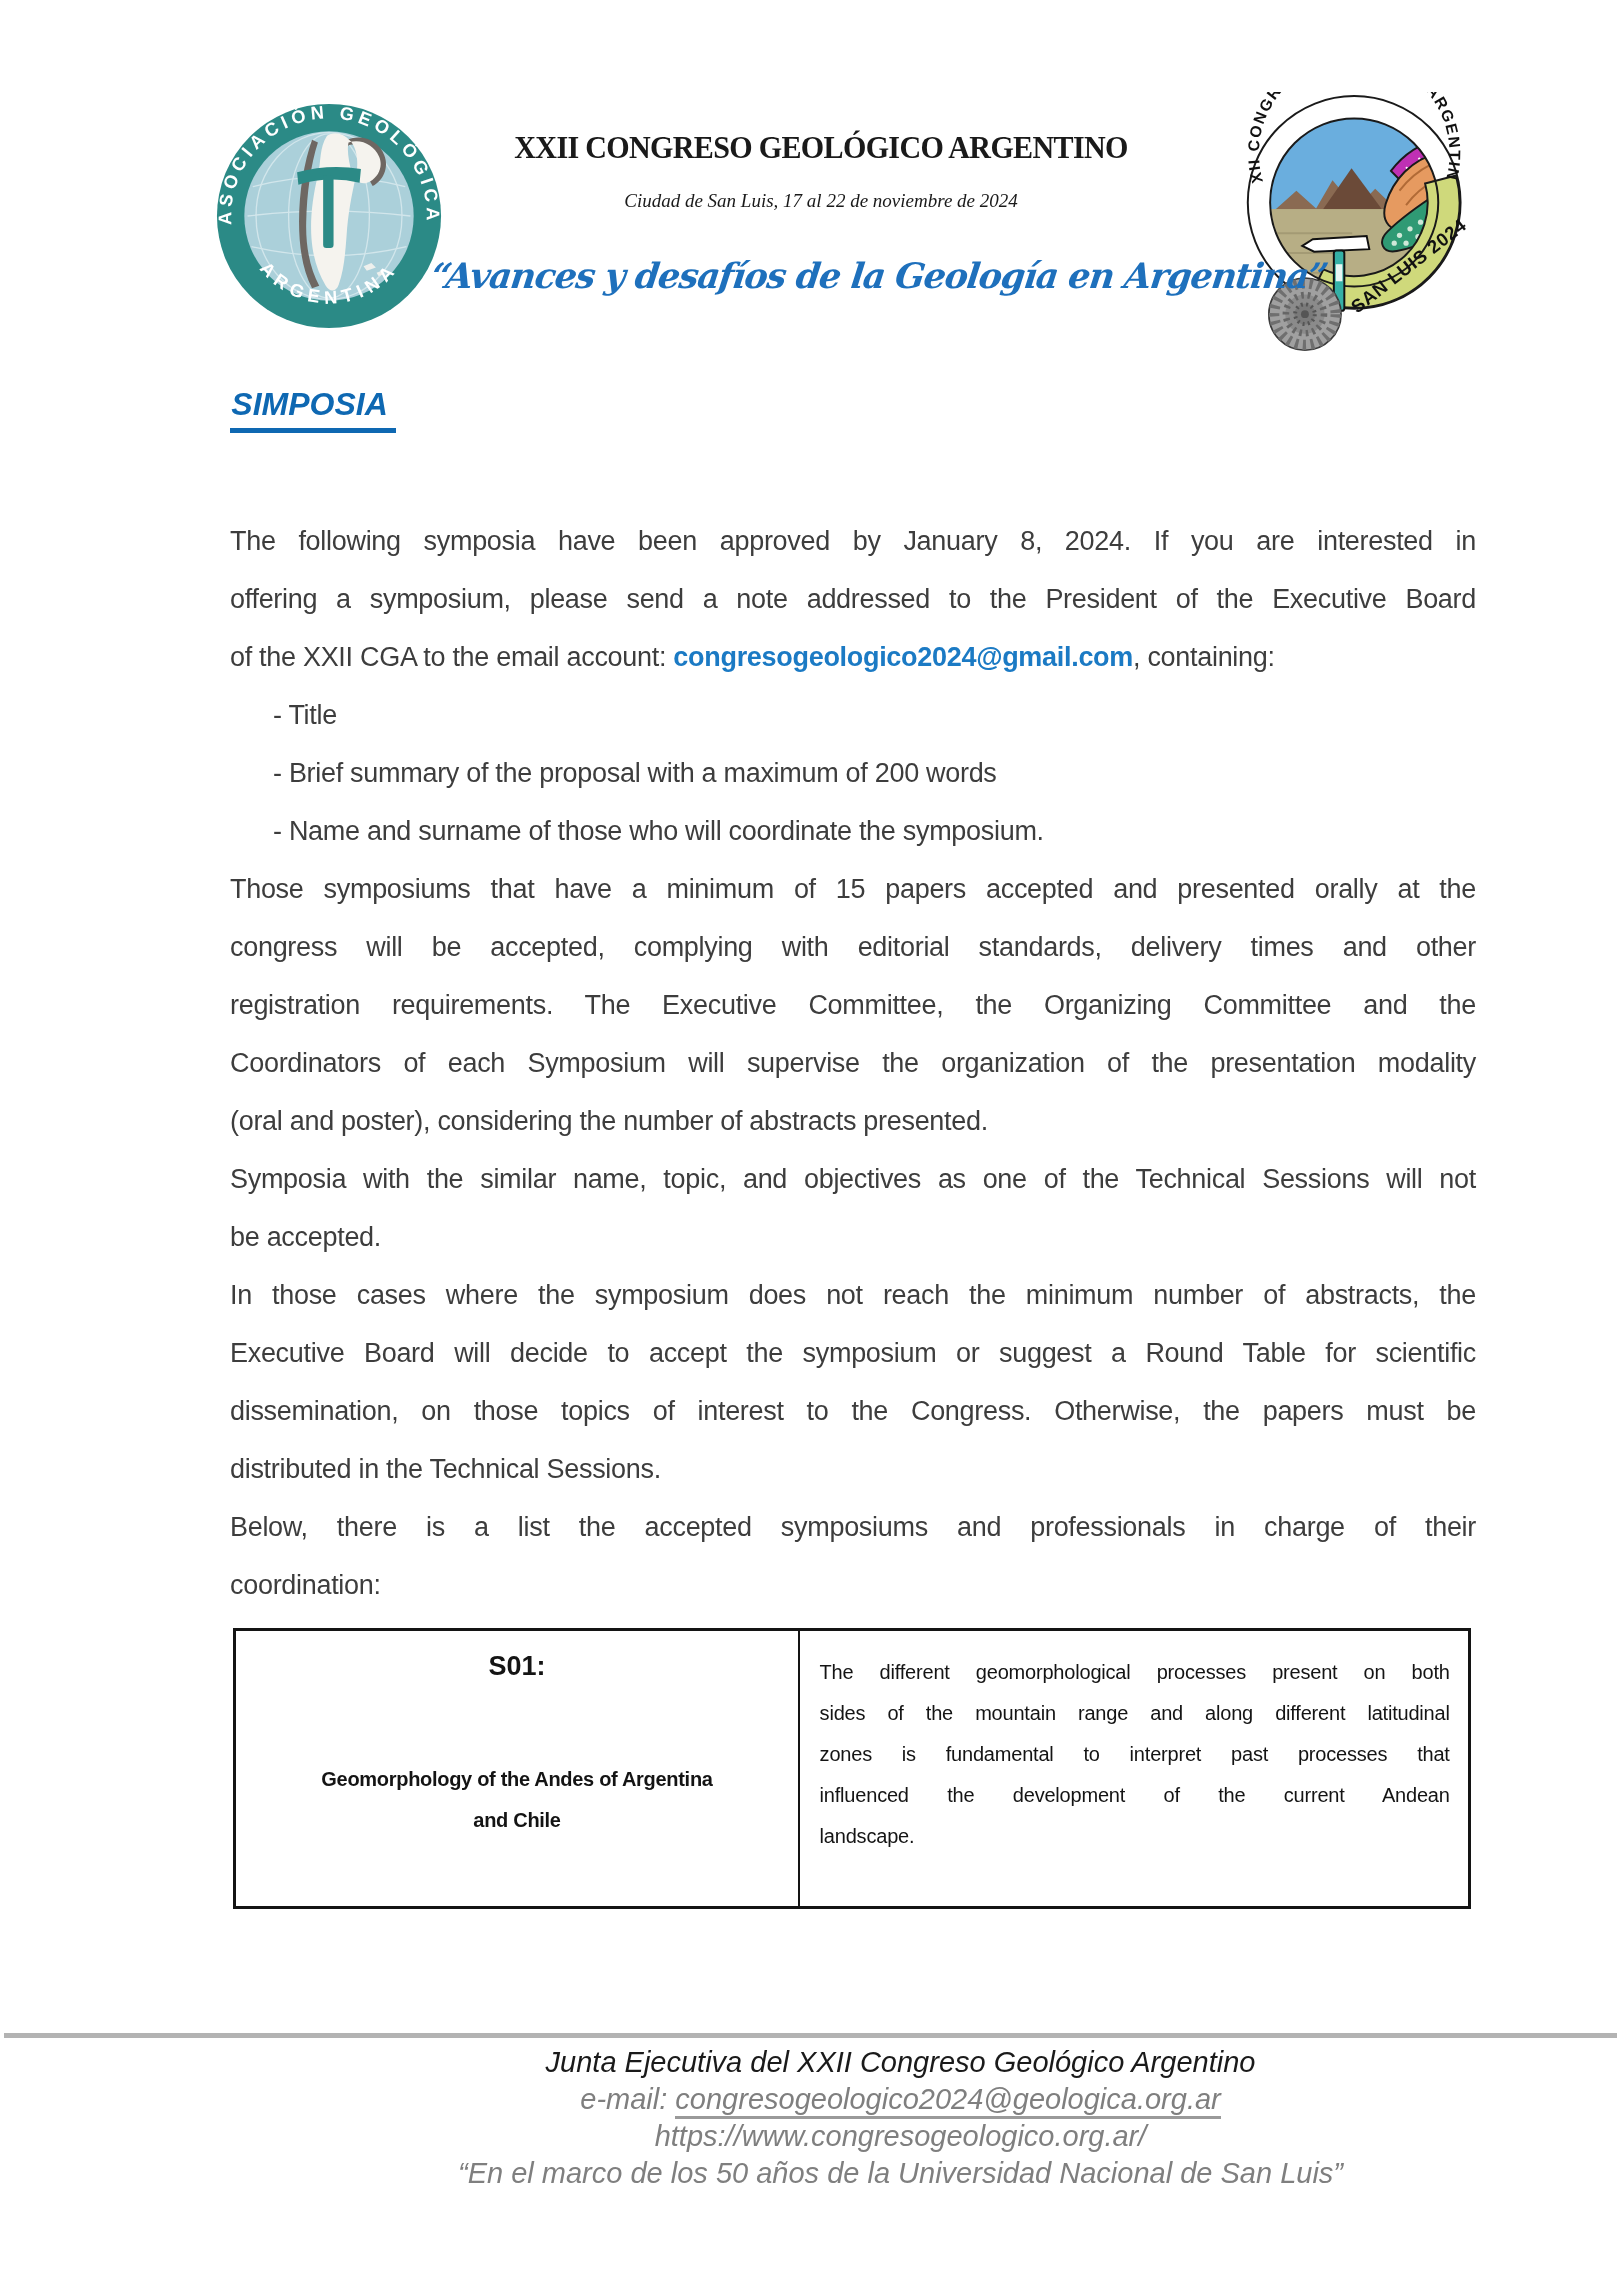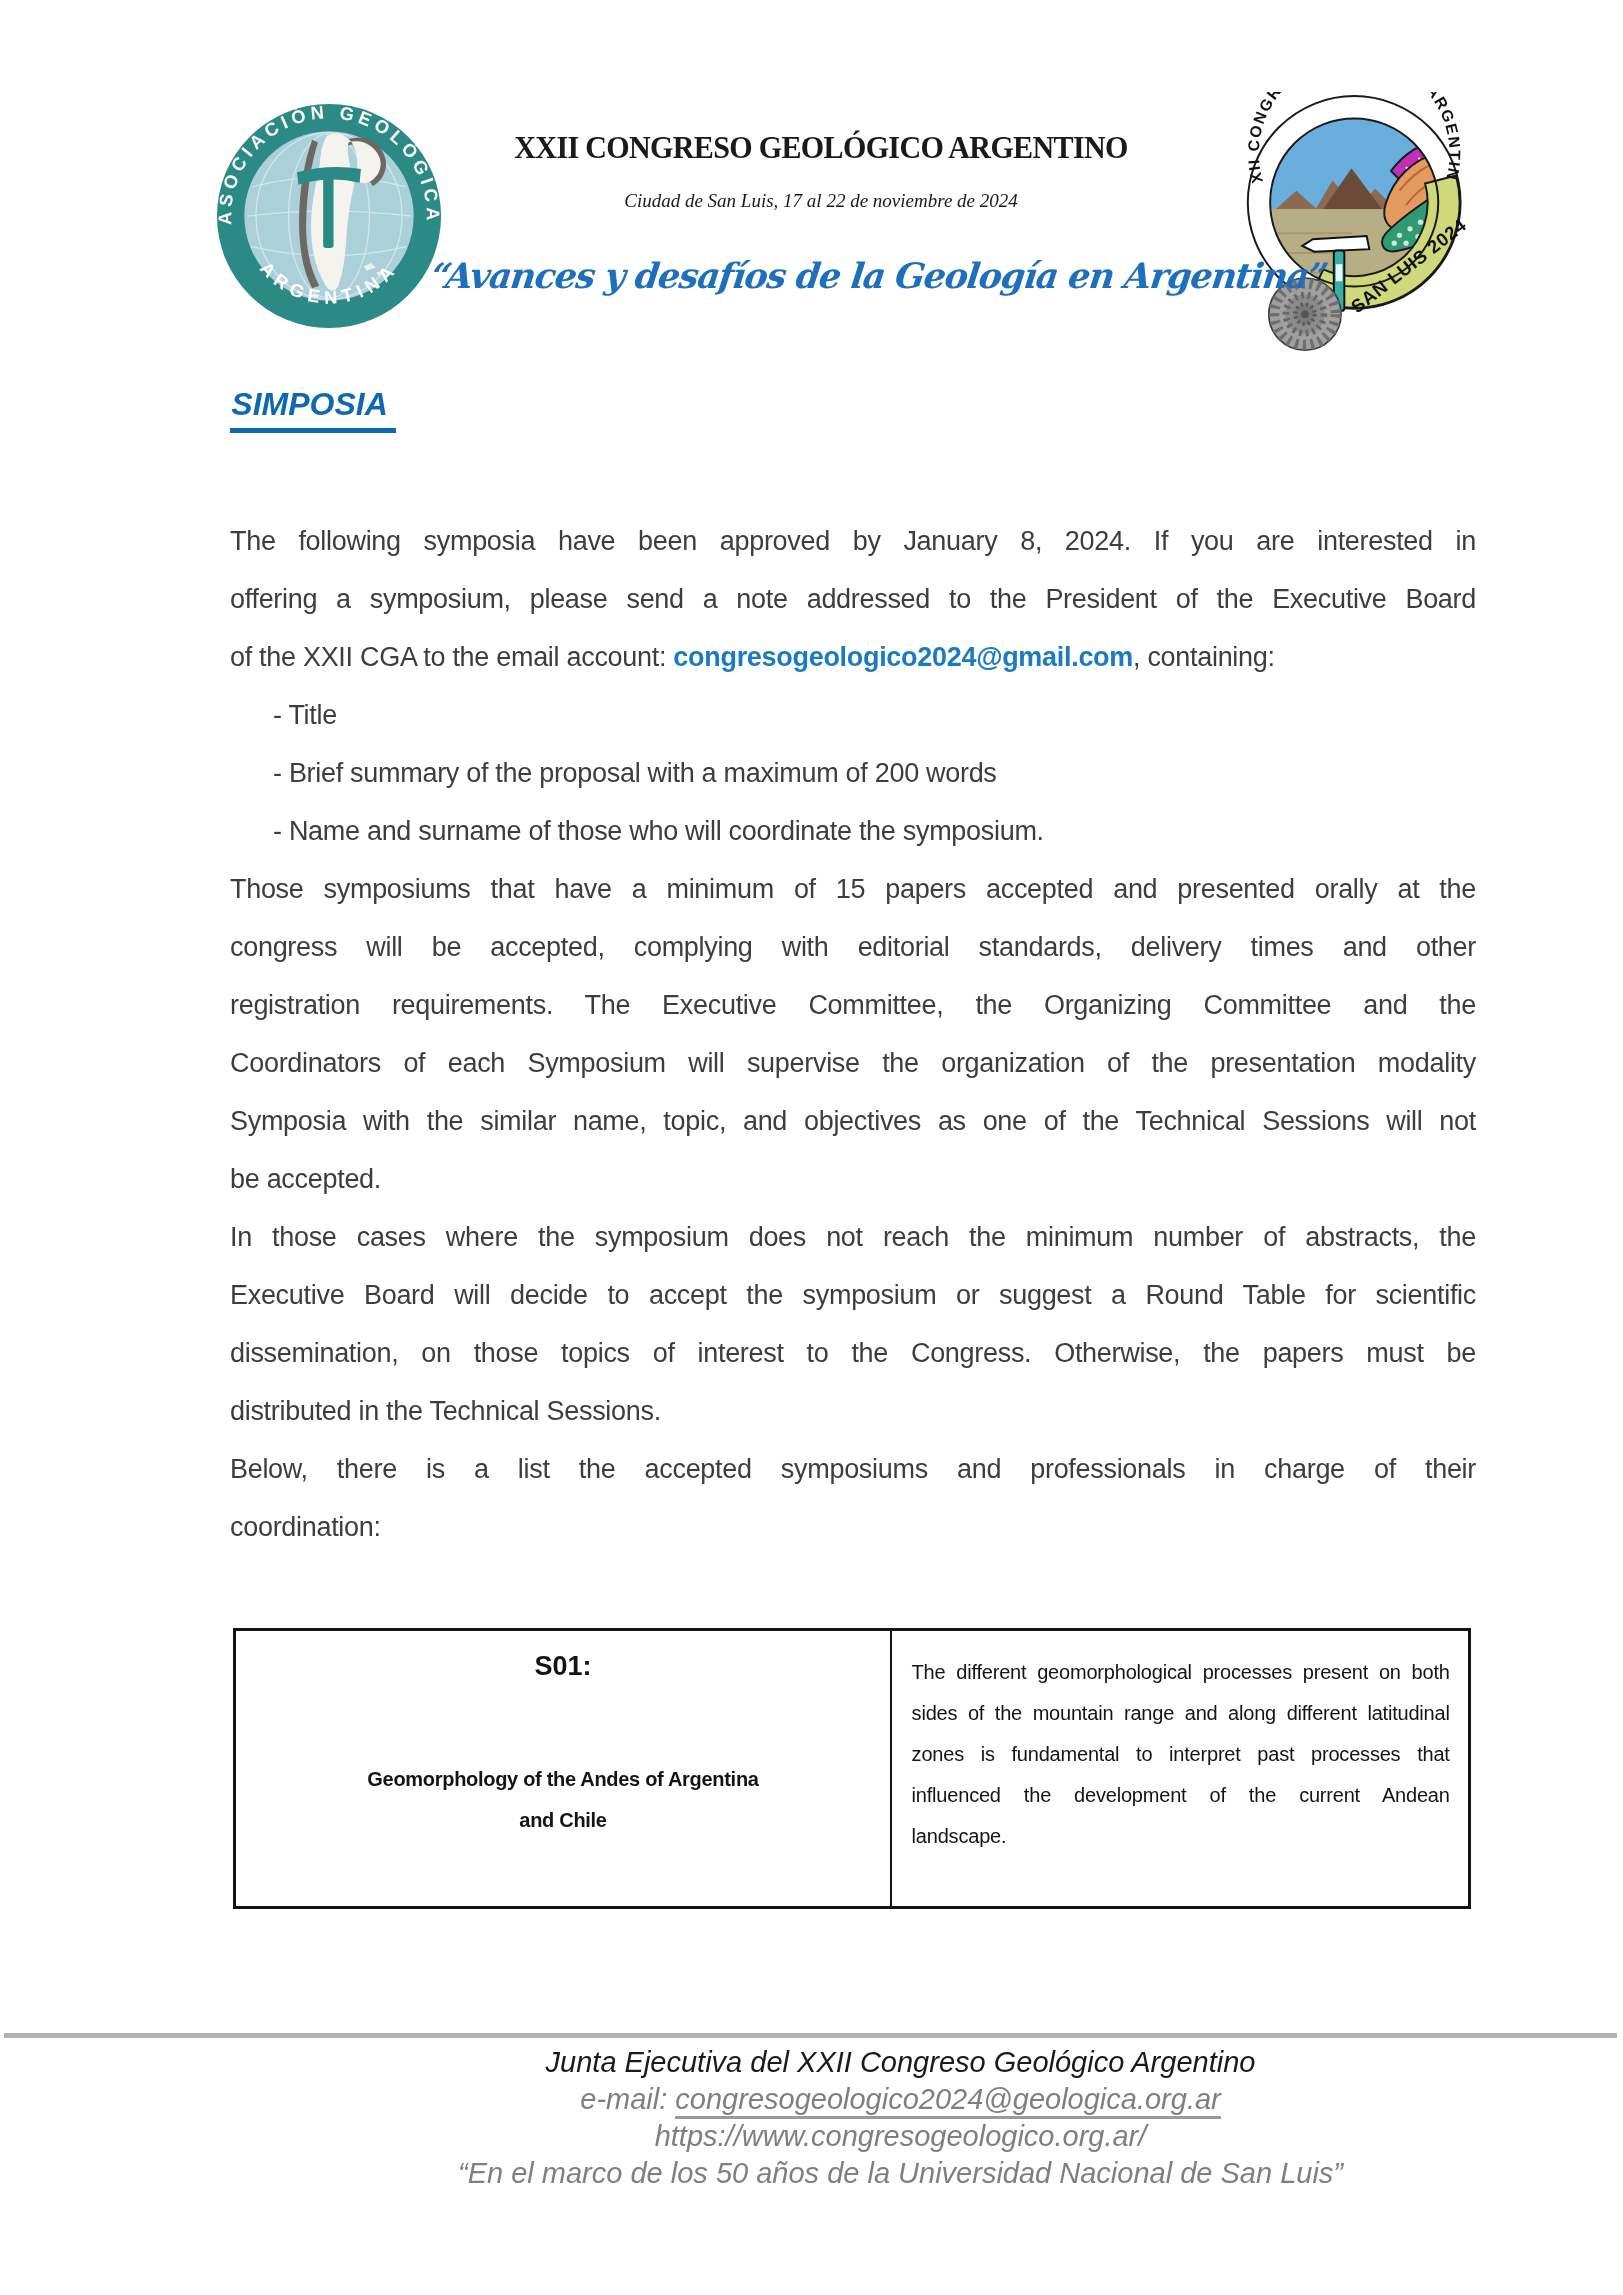--- a/index.html
+++ b/index.html
@@ -26,21 +26,21 @@
   .body-text{position:absolute;left:230px;top:512px;width:1246px;
              font-size:27px;letter-spacing:-0.3px;line-height:58px;color:#3d3d3d;}
   .jl{text-align:justify;text-align-last:justify;text-justify:inter-word;white-space:normal;}
   .ll{text-align:left;}
   .indent{padding-left:43px;}
   .email-link{color:#1b7ac4;font-weight:700;}
 
   
   .stable{position:absolute;left:233px;top:1628px;width:1238px;height:281px;
           border:3.3px solid #141414;box-sizing:border-box;display:flex;background:#fff;color:#141414;}
-  .cell-left{width:656px;border-right:2.6px solid #141414;box-sizing:border-box;
+  .cell-left{width:564px;border-right:2.6px solid #141414;box-sizing:border-box;
              text-align:center;padding-top:15.7px;}
   .cell-code{font-weight:700;font-size:27px;line-height:39px;}
   .cell-title{font-weight:700;font-size:20px;line-height:41px;margin-top:73px;letter-spacing:-0.3px;}
   .cell-right{flex:1;padding:21px 18.3px 0 19.6px;font-size:20px;letter-spacing:-0.2px;
               line-height:41px;color:#141414;}
 
   
   .footer-sep{position:absolute;left:3.9px;top:2033px;width:1613px;height:4.6px;background:#b3b3b3;}
   .footer{position:absolute;left:194px;top:2044px;width:1413px;text-align:center;
           font-style:italic;font-size:29px;line-height:37px;}
@@ -176,20 +176,21 @@
     <div class="jl">The following symposia have been approved by January 8, 2024. If you are interested in</div>
     <div class="jl">offering a symposium, please send a note addressed to the President of the Executive Board</div>
     <div class="ll"><span>of the XXII CGA to the email account: </span><span class="email-link">congresogeologico2024@gmail.com</span><span>, containing:</span></div>
     <div class="ll indent">- Title</div>
     <div class="ll indent">- Brief summary of the proposal with a maximum of 200 words</div>
     <div class="ll indent">- Name and surname of those who will coordinate the symposium.</div>
     <div class="jl">Those symposiums that have a minimum of 15 papers accepted and presented orally at the</div>
     <div class="jl">congress will be accepted, complying with editorial standards, delivery times and other</div>
     <div class="jl">registration requirements. The Executive Committee, the Organizing Committee and the</div>
     <div class="jl">Coordinators of each Symposium will supervise the organization of the presentation modality</div>
+    <div class="ll">(oral and poster), considering the number of abstracts presented.</div>
     <div class="jl">Symposia with the similar name, topic, and objectives as one of the Technical Sessions will not</div>
     <div class="ll">be accepted.</div>
     <div class="jl">In those cases where the symposium does not reach the minimum number of abstracts, the</div>
     <div class="jl">Executive Board will decide to accept the symposium or suggest a Round Table for scientific</div>
     <div class="jl">dissemination, on those topics of interest to the Congress. Otherwise, the papers must be</div>
     <div class="ll">distributed in the Technical Sessions.</div>
     <div class="jl">Below, there is a list the accepted symposiums and professionals in charge of their</div>
     <div class="ll">coordination:</div>
   </div>
 

